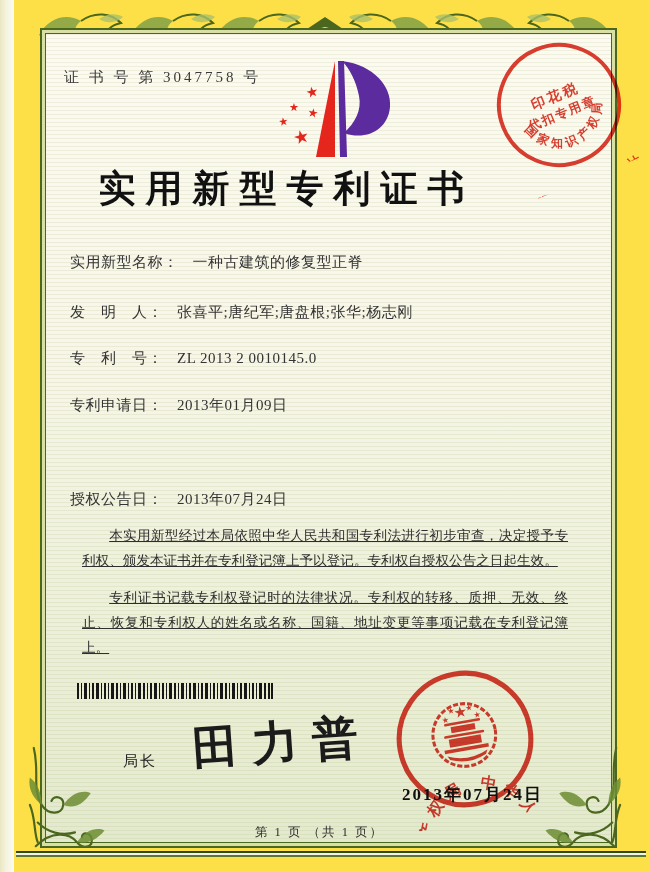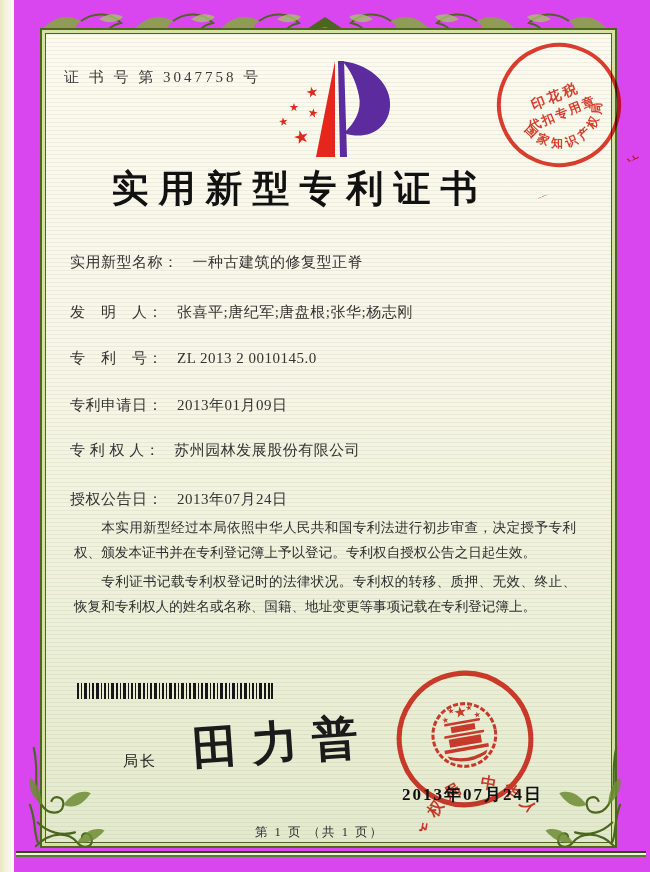--- a/index.html
+++ b/index.html
@@ -1,18 +1,18 @@
 <!DOCTYPE html>
 <html><head>
 <meta charset="utf-8">
 <style>
   html,body{margin:0;padding:0;background:#ffffff;}
   #stage{
     position:relative;width:650px;height:872px;overflow:hidden;
-    background:#d946ef;
+    background:#fde047;
     font-family:"Liberation Serif","DejaVu Serif",serif;
     color:#2d2d2d;
   }
   
   .scan-edge{position:absolute;left:0;top:0;bottom:0;width:14px;
     background:linear-gradient(90deg,#e9e7c2 0%,#f4f2da 40%,#fcfbf5 100%);}
   
   .top-band{position:absolute;left:33px;top:5px;width:584px;height:46px;}
   
   .frame{
@@ -27,28 +27,28 @@
   .corner-flourish.left{left:22px;top:746px;}
   .corner-flourish.right{left:520px;top:746px;transform:scaleX(-1);}
   .bottom-edge{position:absolute;left:16px;top:851px;width:630px;height:6px;
     background:linear-gradient(180deg,#2f4a16 0 2px,#f2f2e4 2px 4px,#597731 4px 6px);}
   
   .cert-no{position:absolute;left:64px;top:68px;font-size:15px;letter-spacing:3px;color:#3a3a3a;}
   .logo{position:absolute;left:256px;top:55px;width:150px;height:108px;}
   .seal{position:absolute;mix-blend-mode:multiply;opacity:.93;}
   .seal.tax{left:480px;top:26px;width:158px;height:158px;transform:rotate(-22deg);}
   .seal.grant{left:382px;top:656px;width:166px;height:166px;transform:rotate(-10deg);}
-  .page-title{position:absolute;left:40px;top:164px;width:519px;text-align:center;
+  .page-title{position:absolute;left:27px;top:164px;width:519px;text-align:center;
     font-size:37px;font-weight:700;letter-spacing:10px;color:#111;}
   .field{position:absolute;left:70px;font-size:15px;color:#333;letter-spacing:.5px;white-space:nowrap;}
   .field .lbl{margin-right:14px;}
   .f0{top:253px}.f1{top:303px}.f2{top:349px}.f3{top:396px}.f4{top:441px}.f5{top:490px}
   .body-text{position:absolute;left:70px;top:511px;width:510px;font-size:13.6px;
     line-height:25px;color:#2e2e2e;text-align:justify;}
-  .body-text p{margin:4px;text-indent:2em;}
+  .body-text p{margin:12px;text-indent:2em;text-decoration:underline;}
   .barcode{position:absolute;left:77px;top:683px;width:196px;height:16px;}
   .signer-label{position:absolute;left:123px;top:752px;font-size:15px;letter-spacing:2px;color:#222;}
   .signature{position:absolute;left:192px;top:712px;font-size:46px;font-weight:700;
     letter-spacing:14px;color:#1b1b1b;transform:rotate(-4deg);white-space:nowrap;}
   .grant-date{position:absolute;left:402px;top:783px;font-size:17px;font-weight:700;
     letter-spacing:2px;color:#101010;z-index:5;}
   .footer{position:absolute;left:40px;top:824px;width:559px;text-align:center;
     font-size:12.5px;letter-spacing:2px;color:#2c2c2c;}
   svg text{font-family:"Liberation Serif","DejaVu Serif",serif;}
 </style>
@@ -149,23 +149,20 @@
     <span class="lbl">实用新型名称：</span><span>一种古建筑的修复型正脊</span>
   </div>
   <div class="field f1">
     <span class="lbl">发　明　人：</span><span>张喜平;唐纪军;唐盘根;张华;杨志刚</span>
   </div>
   <div class="field f2">
     <span class="lbl">专　利　号：</span><span>ZL 2013 2 0010145.0</span>
   </div>
   <div class="field f3">
     <span class="lbl">专利申请日：</span><span>2013年01月09日</span>
-  </div>
-  <div class="field f4">
-    <span class="lbl">专 利 权 人：</span><span>苏州园林发展股份有限公司</span>
   </div>
   <div class="field f5">
     <span class="lbl">授权公告日：</span><span>2013年07月24日</span>
   </div>
 
   <div class="body-text">
     <p>本实用新型经过本局依照中华人民共和国专利法进行初步审查，决定授予专利权、颁发本证书并在专利登记簿上予以登记。专利权自授权公告之日起生效。</p>
     <p>专利证书记载专利权登记时的法律状况。专利权的转移、质押、无效、终止、恢复和专利权人的姓名或名称、国籍、地址变更等事项记载在专利登记簿上。</p>
   </div>
 

